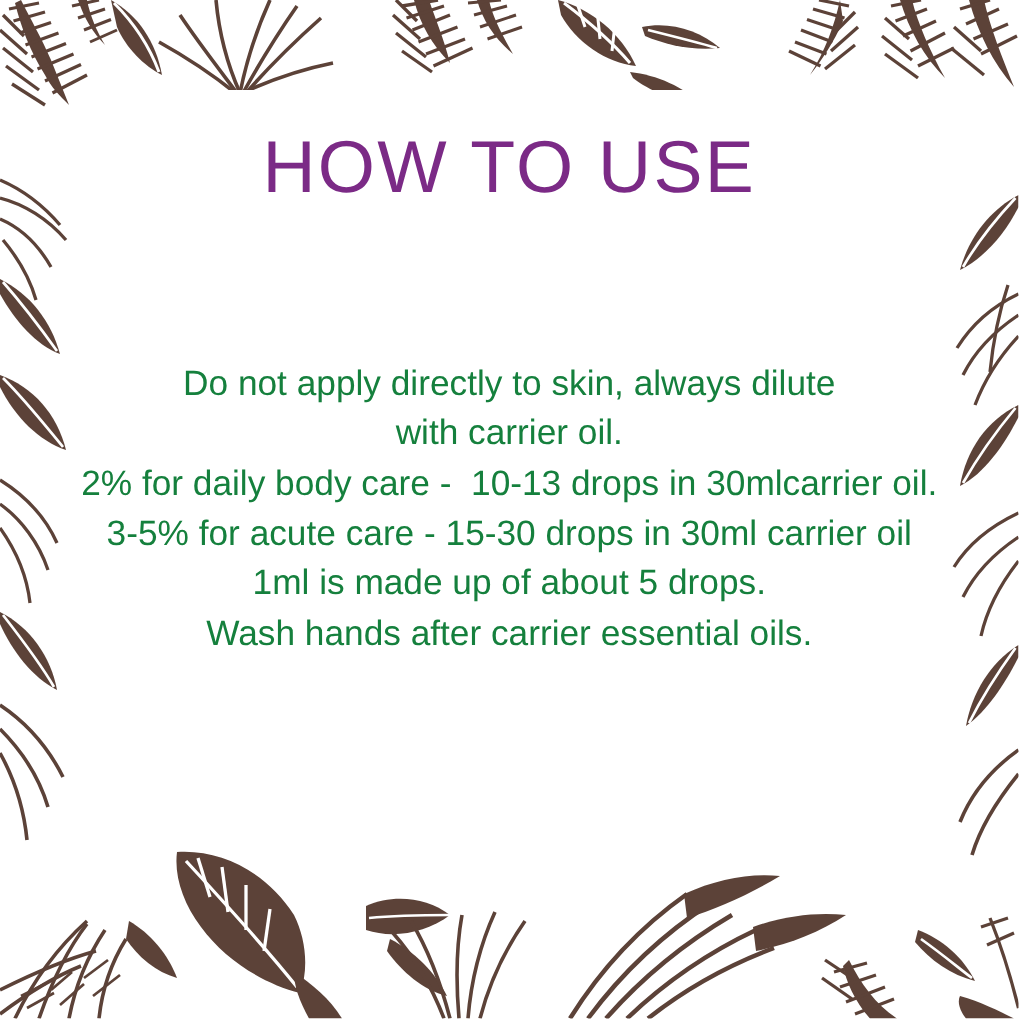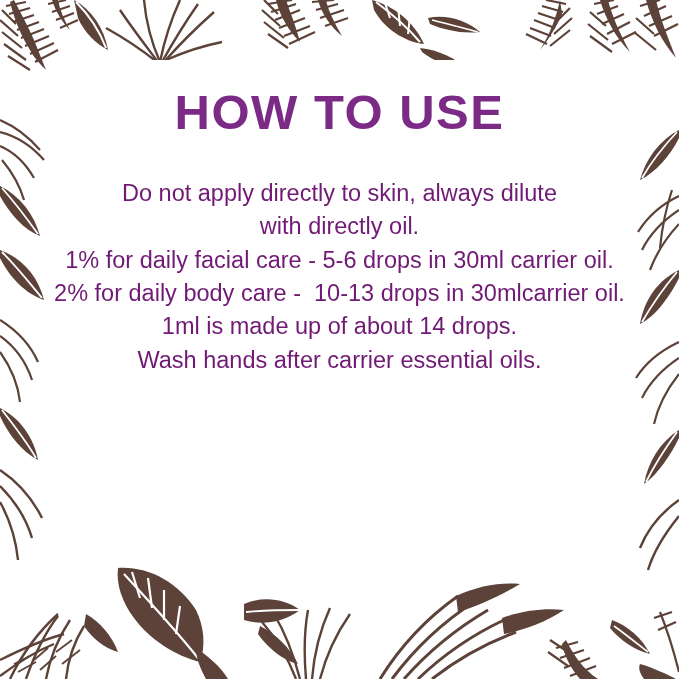--- a/index.html
+++ b/index.html
@@ -50,32 +50,32 @@
     top: 0;
     width: 679px;
     height: 679px;
     display: flex;
     flex-direction: column;
     align-items: center;
   }
   .title {
     margin-top: 88px;
     font-size: 49px;
-    font-weight: bold;
+    font-weight: normal;
     letter-spacing: 1.5px;
     color: #7b2a86;
     text-align: center;
     line-height: 1;
     font-family: "Liberation Sans", sans-serif;
   }
   .body-text {
-    margin-top: 40px;
+    margin-top: 102px;
     width: 600px;
     text-align: center;
-    color: #701a75;
+    color: #15803d;
     font-size: 23.5px;
     line-height: 1.42;
     font-family: "Liberation Sans", sans-serif;
   }
   .body-text .line {
     display: block;
     white-space: pre;
   }
 </style>
 </head>
@@ -343,21 +343,21 @@
     </svg>
   </div>
 
   <div class="inner-panel"></div>
 
   <div class="content">
     <div class="title">HOW TO USE</div>
 
     <div class="body-text">
       <span class="line">Do not apply directly to skin, always dilute</span>
-      <span class="line">with directly oil.</span>
-      <span class="line">1% for daily facial care - 5-6 drops in 30ml carrier oil.</span>
+      <span class="line">with carrier oil.</span>
       <span class="line">2% for daily body care -  10-13 drops in 30mlcarrier oil.</span>
-      <span class="line">1ml is made up of about 14 drops.</span>
+      <span class="line">3-5% for acute care - 15-30 drops in 30ml carrier oil</span>
+      <span class="line">1ml is made up of about 5 drops.</span>
       <span class="line">Wash hands after carrier essential oils.</span>
     </div>
   </div>
 
 </div>
 
 </body></html>

